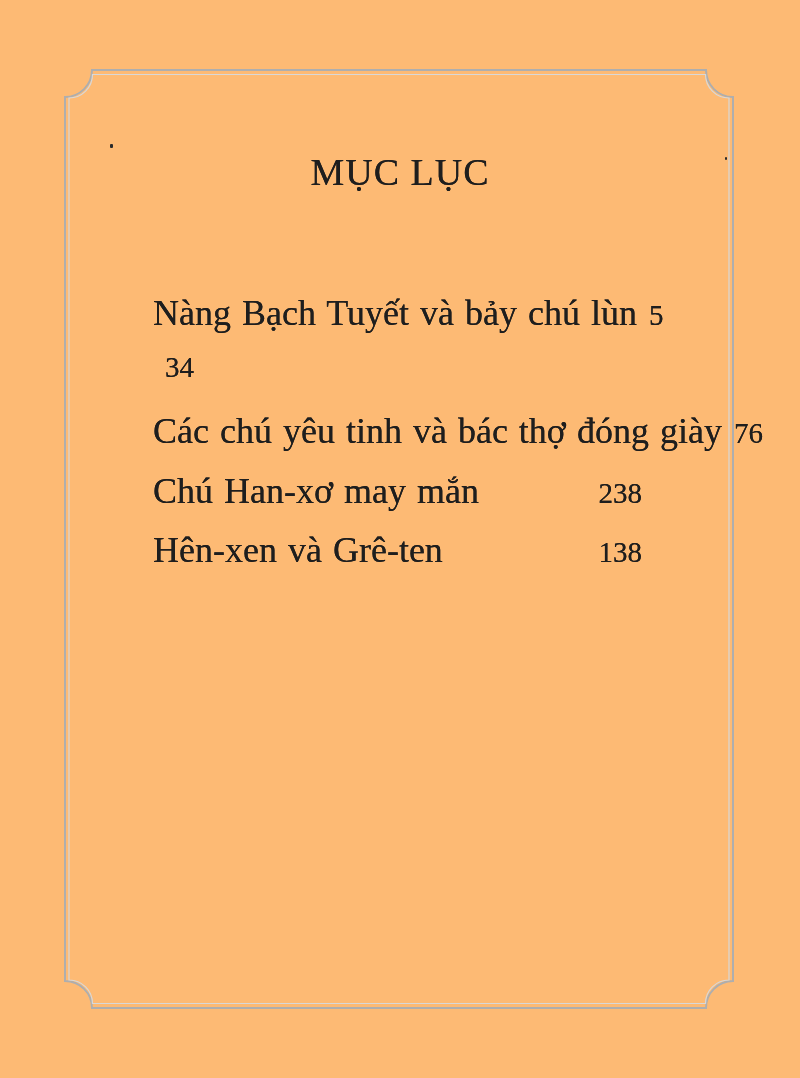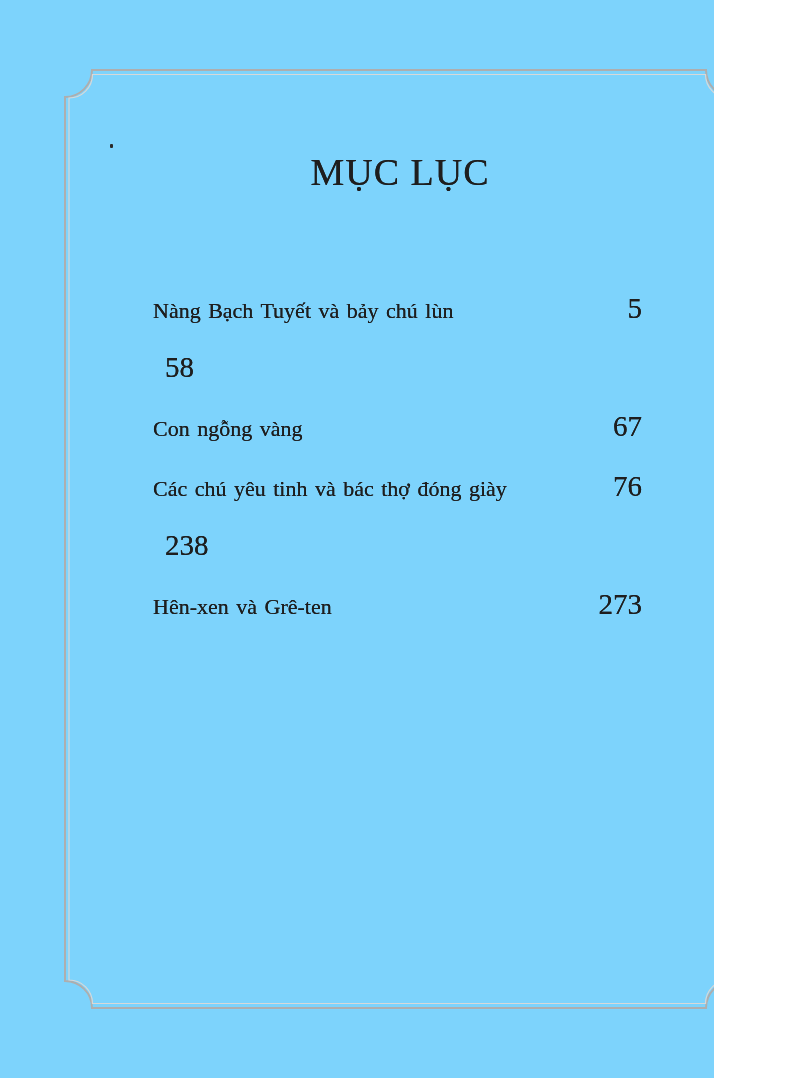--- a/index.html
+++ b/index.html
@@ -2,23 +2,23 @@
 <html><head>
 <meta charset="utf-8">
 <style>
   html, body {
     margin: 0;
     padding: 0;
     background: #ffffff;
   }
   .screen {
     position: relative;
-    width: 714px;
+    width: 800px;
     height: 1078px;
-    background: #7dd3fc;
+    background: #fdba74;
     overflow: hidden;
     font-family: "Liberation Serif", "DejaVu Serif", serif;
     color: #1e1e1e;
   }
   .frame-svg {
     position: absolute;
     left: 0;
     top: 0;
     width: 800px;
     height: 1078px;
@@ -43,21 +43,21 @@
     width: 489px;
   }
   .toc-row {
     height: 59.2px;
     display: flex;
     justify-content: space-between;
     align-items: baseline;
     white-space: nowrap;
   }
   .toc-title {
-    font-size: 22px;
+    font-size: 36px;
     word-spacing: 2px;
     text-shadow: 0 0 0.35px currentColor;
   }
   .toc-page {
     font-size: 29px;
     margin-left: 12px;
     text-shadow: 0 0 0.35px currentColor;
   }
   .speck {
     position: absolute;
@@ -83,38 +83,35 @@
   <div class="page-title">MỤC LỤC</div>
 
   <div class="toc" id="toc">
 
       <div class="toc-row">
         <span class="toc-title">Nàng Bạch Tuyết và bảy chú lùn</span>
         <span class="toc-page">5</span>
       </div>
 
       <div class="toc-row">
-        <span class="toc-page">58</span>
+        <span class="toc-page">34</span>
       </div>
 
-      <div class="toc-row">
-        <span class="toc-title">Con ngỗng vàng</span>
-        <span class="toc-page">67</span>
-      </div>
 
       <div class="toc-row">
         <span class="toc-title">Các chú yêu tinh và bác thợ đóng giày</span>
         <span class="toc-page">76</span>
       </div>
 
 
 
       <div class="toc-row">
+        <span class="toc-title">Chú Han-xơ may mắn</span>
         <span class="toc-page">238</span>
       </div>
 
       <div class="toc-row">
         <span class="toc-title">Hên-xen và Grê-ten</span>
-        <span class="toc-page">273</span>
+        <span class="toc-page">138</span>
       </div>
     </div>
 
 </div>
 
 </body></html>

